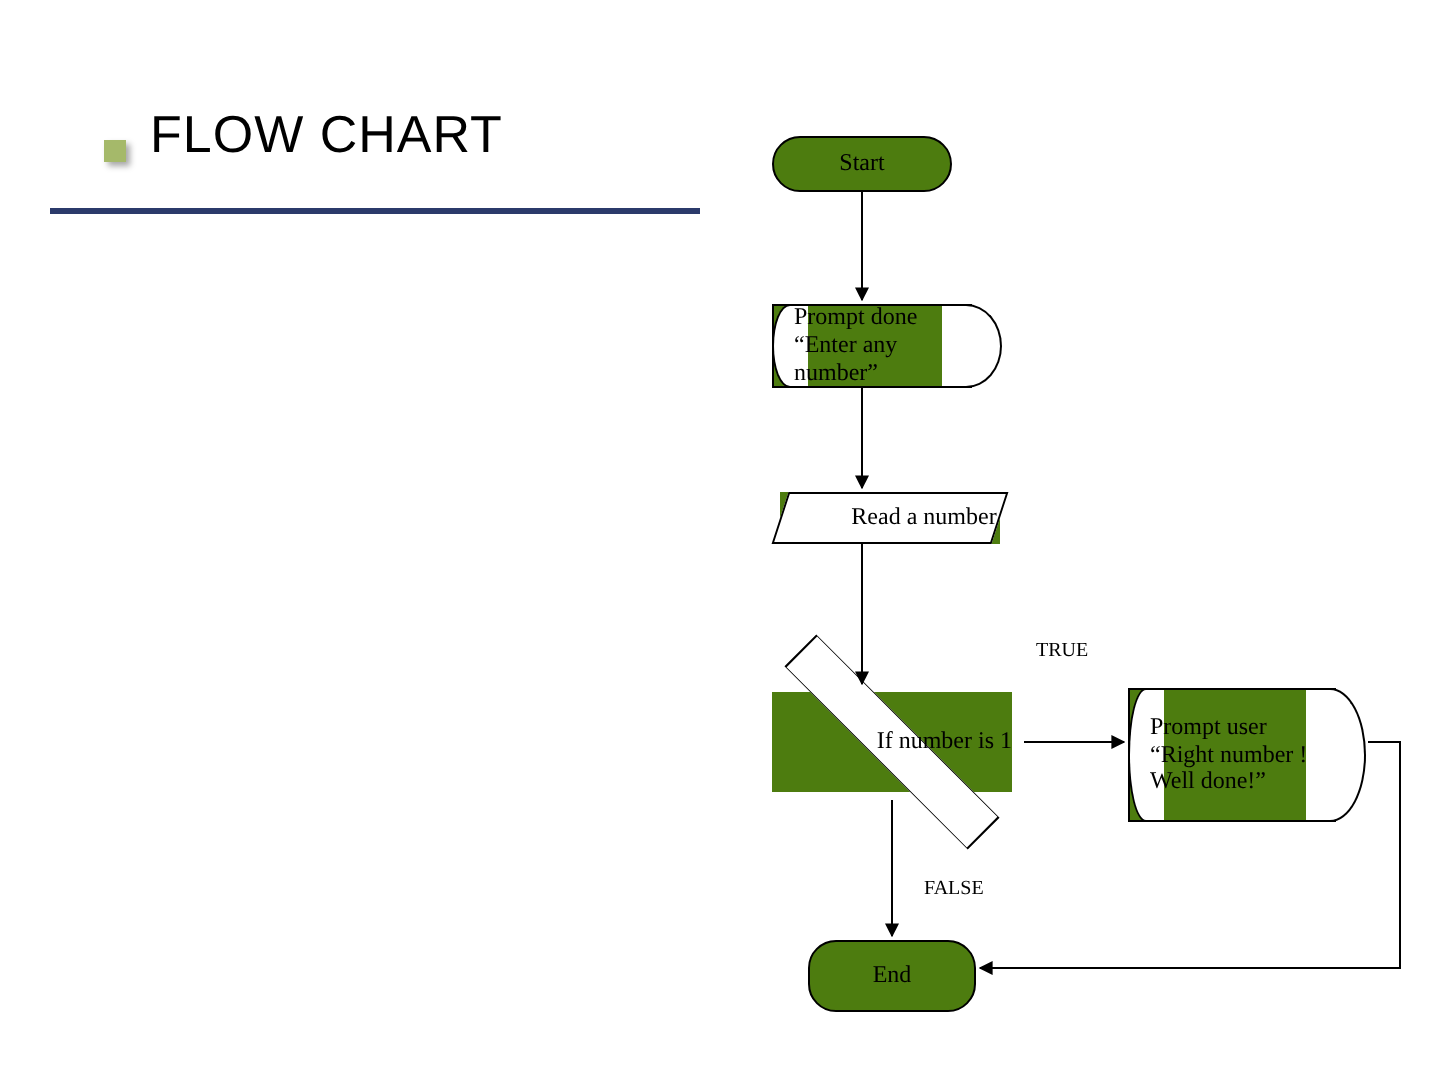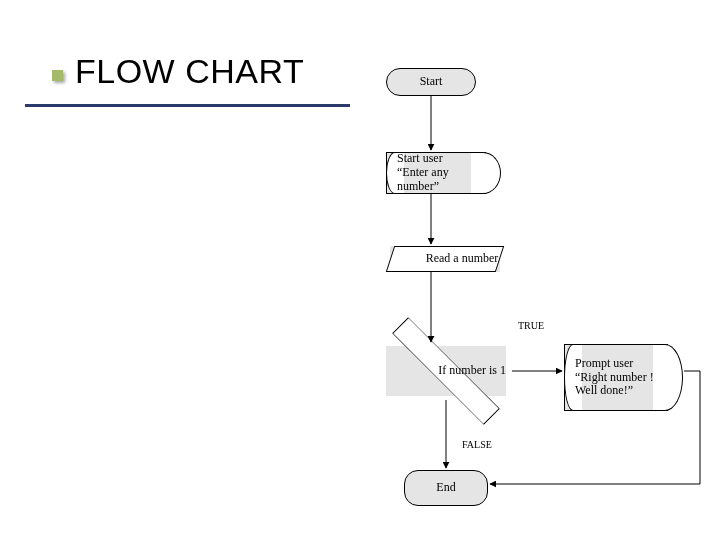--- a/index.html
+++ b/index.html
@@ -10,21 +10,21 @@
     background: #fff;
     font-family: "Times New Roman", serif;
     position: relative;
     overflow: hidden;
   }
   .title {
     position: absolute;
     left: 75px;
     top: 52px;
     font-family: Arial, sans-serif;
-    font-size: 34px;
+    font-size: 26px;
     font-weight: 400;
     letter-spacing: 0.5px;
     color: #000;
   }
   .bullet {
     position: absolute;
     left: 52px;
     top: 70px;
     width: 11px;
     height: 11px;
@@ -35,21 +35,21 @@
     position: absolute;
     left: 25px;
     top: 104px;
     width: 325px;
     height: 3px;
     background: #2b3a6b;
   }
   .node {
     position: absolute;
     border: 1px solid #000;
-    background: #e5e5e5;
+    background: #4d7c0f;
     font-size: 12px;
     line-height: 1.15;
     display: flex;
     align-items: center;
     padding: 2px 10px;
     box-sizing: border-box;
   }
   .terminator {
     border-radius: 14px;
     justify-content: center;
@@ -127,21 +127,21 @@
 
 <div class="bullet"></div>
 <div class="title">FLOW CHART</div>
 <div class="hline"></div>
 
 <div class="node terminator" style="left:386px; top:68px; width:90px; height:28px;">
   <span class="txt">Start</span>
 </div>
 
 <div class="node display" style="left:386px; top:152px; width:100px; height:42px;">
-  <span class="txt">Start user “Enter any number”</span>
+  <span class="txt">Prompt done “Enter any number”</span>
 </div>
 
 <div class="node io" style="left:390px; top:246px; width:110px; height:26px;">
   <div class="io-shape"></div>
   <span class="txt">Read a number</span>
 </div>
 
 <div class="node decision" style="left:386px; top:346px; width:120px; height:50px;">
   <div class="decision-shape"></div>
   <span class="txt">If number is 1</span>

